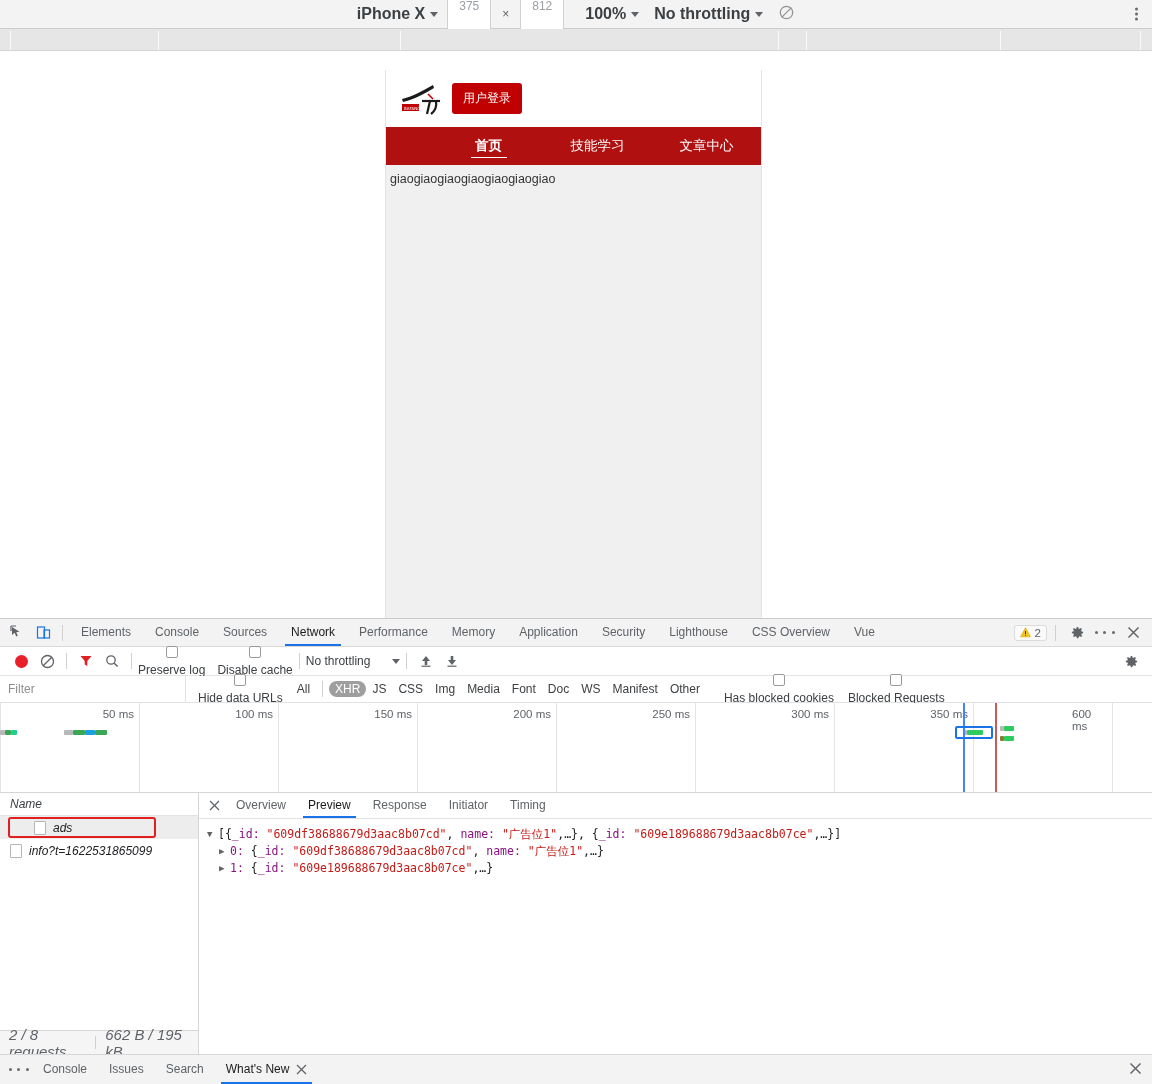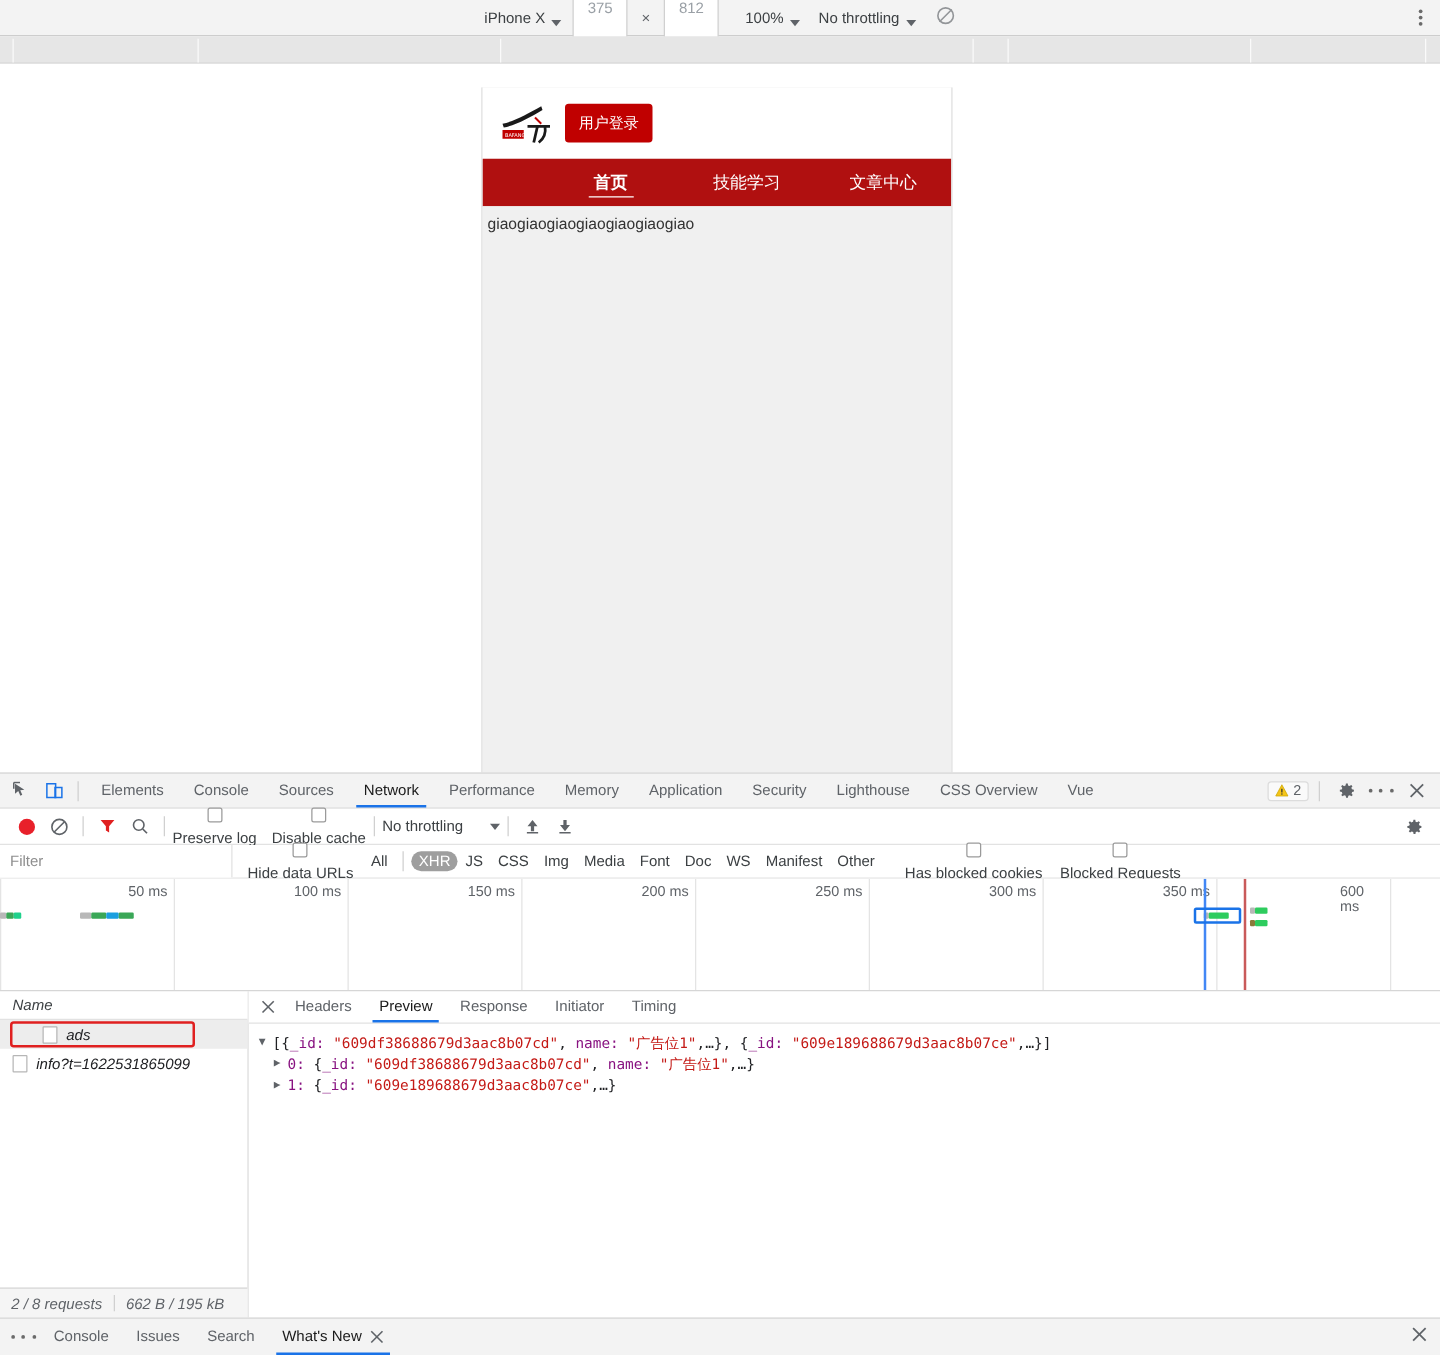--- a/index.html
+++ b/index.html
@@ -15,21 +15,21 @@
   #app { position: relative; width: 1152px; height: 1084px; }
 
   
   .device-toolbar {
     position: absolute; left: 0; top: 0; width: 1152px; height: 29px;
     background: #f3f3f3; border-bottom: 1px solid #cdcdcd;
     display: flex; align-items: center; justify-content: center;
     font-size: 12px; color: #5a5a5a;
   }
   .dt-inner { display: flex; align-items: center; gap: 9px; }
-  .dt-select { display: flex; align-items: flex-end; gap: 5px; cursor: pointer; color: #3c4043; font-size: 12px; }
+  .dt-select { display: flex; align-items: center; gap: 5px; cursor: pointer; color: #3c4043; font-size: 16px; font-weight: bold; }
   .caret { width: 0; height: 0; border-left: 4px solid transparent; border-right: 4px solid transparent; border-top: 5px solid #5f6368; display: inline-block; }
   .dim-box {
     width: 44px; height: 36px; border: 1px solid #d0d0d0; background: #fff; border-radius: 2px;
     text-align: center; font-size: 12px; color: #9aa0a6; line-height: 18px;
   }
   .dim-x { color: #5f6368; font-size: 12px; padding: 0 2px; }
   .rotate-icon { margin-left: 6px; cursor: pointer; opacity: .65; }
   .dt-menu { position: absolute; right: 14px; top: 50%; transform: translateY(-50%); cursor: pointer; }
   .dot3 { width: 3px; height: 3px; background: #6a6a6a; border-radius: 50%; margin: 2px auto; }
 
@@ -146,21 +146,21 @@
     height: 23px; display: flex; align-items: center; gap: 7px; padding-left: 10px;
     font-size: 12px; color: #202124; cursor: pointer; position: relative;
   }
   .req-row.sel { background: #ededed; padding-left: 34px; }
   .req-ic { width: 12px; height: 14px; background: #fff; border: 1px solid #b6b6b6; border-radius: 1px; flex: none; }
   .annot {
     position: absolute; border: 2px solid #e02020; border-radius: 3px; pointer-events: none;
   }
   .rl-status {
     height: 24px; border-top: 1px solid #d6d6d6; display: flex; align-items: center;
-    font-size: 12px; color: #5f6368; background: #f5f5f5; flex: none;
+    font-size: 15px; color: #5f6368; background: #f5f5f5; flex: none;
   }
   .st-cell { padding: 0 9px; }
   .st-sep { width: 1px; height: 13px; background: #d0d0d0; }
 
   .detail { flex: 1; display: flex; flex-direction: column; background: #fff; min-width: 0; }
   .detail-tabs {
     height: 26px; display: flex; align-items: center; border-bottom: 1px solid #e2e2e2;
     background: #fff; flex: none; padding-left: 4px;
   }
   .dtab {
@@ -468,21 +468,21 @@
       </div>
 
       <div class="detail">
         <div class="detail-tabs">
           <div class="close-x">
             <svg width="11" height="11" viewBox="0 0 11 11">
               <line x1="1" y1="1" x2="10" y2="10" stroke="#5f6368" stroke-width="1.3"></line>
               <line x1="10" y1="1" x2="1" y2="10" stroke="#5f6368" stroke-width="1.3"></line>
             </svg>
           </div>
-          <div class="dtab">Headers</div>
+          <div class="dtab">Overview</div>
           <div class="dtab active">Preview</div>
           <div class="dtab">Response</div>
           <div class="dtab">Initiator</div>
           <div class="dtab">Timing</div>
         </div>
 
         <div class="preview-body">
           <div class="jrow">
             <span class="arrow">▼</span>
             <span>

